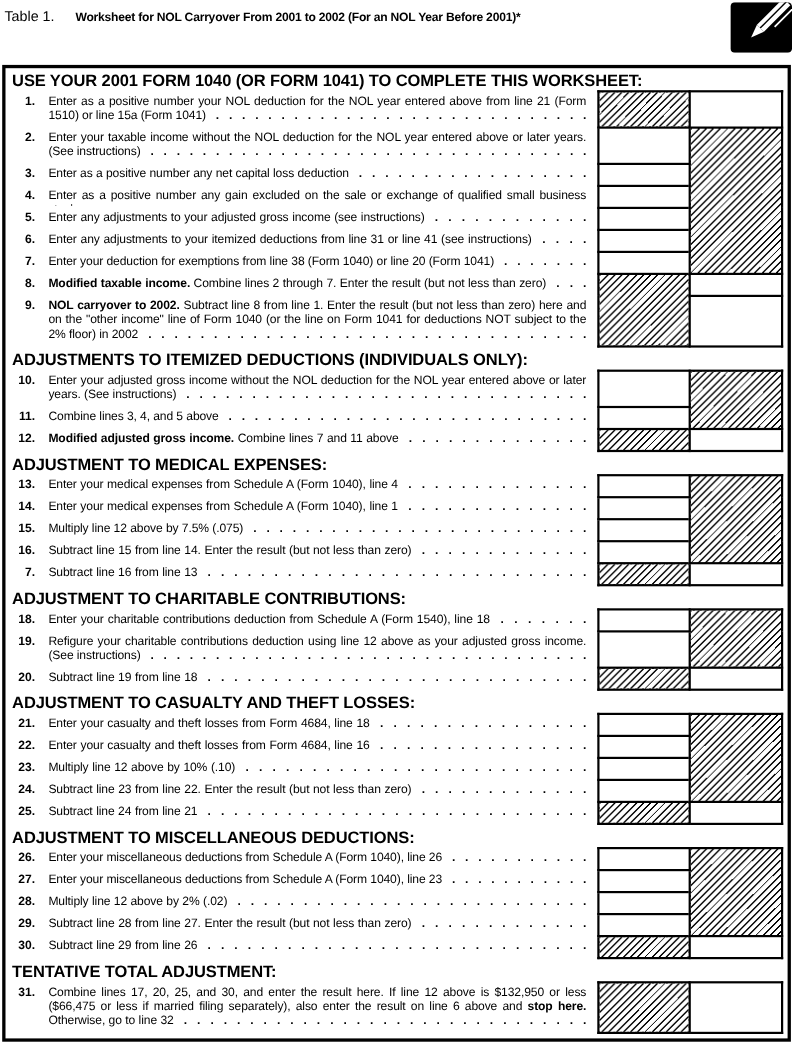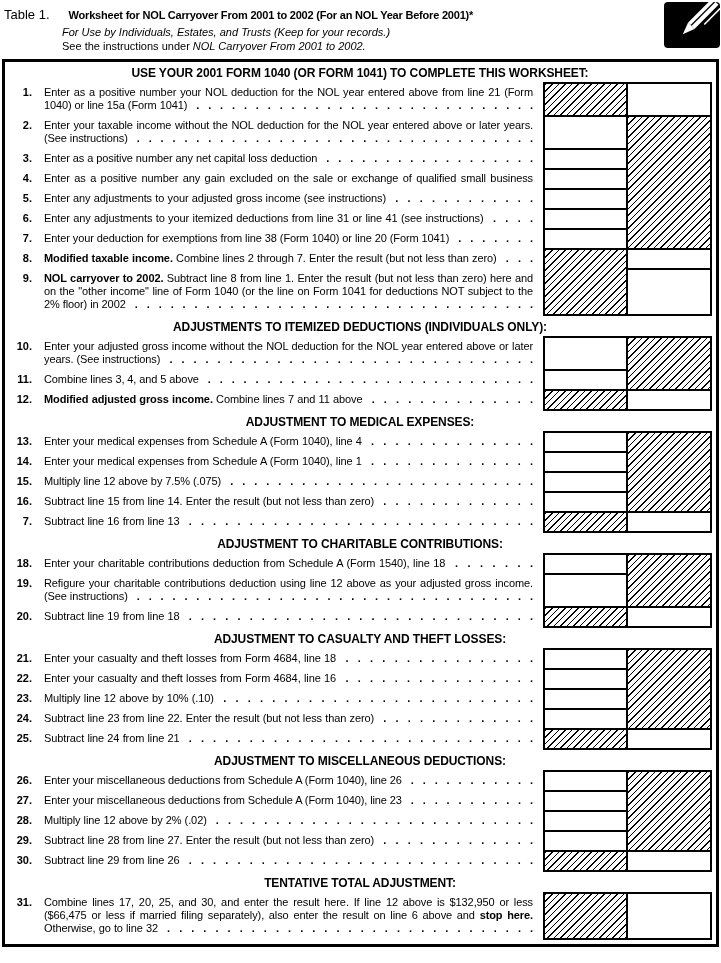--- a/index.html
+++ b/index.html
@@ -17,46 +17,40 @@
   .sub1 { font-style: italic; }
   .pencil-wrap { position: absolute; top: 2px; right: 1px; }
   
   .worksheet { margin: 0 2px; border: 3px solid #000; background: #fff; padding: 0 4px 4px 4px; }
   .nol-year-row { padding: 7px 2px 2px 2px; font-size: 11.5px; font-weight: bold; height: 26px; }
   .nol-blank { display: inline-block; width: 96px; height: 12px;
                border-bottom: 3px solid #000; margin-left: 10px; vertical-align: baseline; }
   
   table.ws { width: 100%; border-collapse: collapse; table-layout: fixed; }
   td { vertical-align: top; }
-  td.sec-header { padding: 5px 2px 2px 2px; font-weight: bold; font-size: 12px;
-                  letter-spacing: -0.1px; line-height: 13px; text-align: center; }
+  td.sec-header { padding: 5px 2px 2px 2px; font-weight: bold; font-size: 15px;
+                  letter-spacing: -0.1px; line-height: 13px; }
   td.num { width: 30px; text-align: right; padding: 2.5px 7px 2.5px 0;
            font-weight: bold; font-size: 11px; line-height: 13px; }
   td.txt { padding: 2.5px 10px 2.5px 5px; font-size: 11px; }
   .txtwrap { line-height: 13px; overflow: hidden; text-align: justify; letter-spacing: -0.1px; }
   .dots { word-spacing: 6px; font-weight: bold; }
   td.box { width: 83px; border: 2px solid #000; background: #fff; }
   td.box.right { width: 84px; }
   td.box.shaded {
     background-image: repeating-linear-gradient(135deg,
       #000 0, #000 1.2px, #fff 1.2px, #fff 4.6px);
   }
 </style>
 </head>
 <body>
 
 <div class="doc-header">
   <div class="title-line">
     <span class="table-label">Table 1.</span><span class="doc-title">Worksheet for NOL Carryover From 2001 to 2002 (For an NOL Year Before 2001)*</span>
-  </div>
-  <div class="subs">
-    <div class="sub1">For Use by Individuals, Estates, and Trusts (Keep for your records.)</div>
-    <div class="sub2">
-      <span>See the instructions under </span><i>NOL Carryover From 2001 to 2002.</i>
-    </div>
   </div>
   <div class="pencil-wrap">
     <svg width="56" height="46" viewBox="0 0 56 46">
       <rect x="0" y="0" width="56" height="46" rx="4" fill="#000"></rect>
       <g transform="rotate(45 28 23)">
         <rect x="23.5" y="-10" width="9" height="34" fill="#fff"></rect>
         <rect x="27" y="-10" width="1.3" height="34" fill="#000"></rect>
         <polygon points="23.5,24 32.5,24 28,36" fill="#fff"></polygon>
         <rect x="35.5" y="-12" width="1.6" height="26" fill="#fff"></rect>
       </g>
@@ -72,21 +66,21 @@
         <col style="width:83px">
         <col style="width:84px">
       </colgroup>
     <tbody>
         <tr>
           <td colspan="4" class="sec-header">USE YOUR 2001 FORM 1040 (OR FORM 1041) TO COMPLETE THIS WORKSHEET:</td>
         </tr>
         <tr>
           <td class="num">1.</td>
           <td class="txt">
-            <div class="txtwrap" style="max-height: 28px;"><span>Enter as a positive number your NOL deduction for the NOL year entered above from line 21 (Form 1040) or line 15a (Form 1041)</span><span class="dots"> . . . . . . . . . . . . . . . . . . . . . . . . . . . . . . . . . . . . . . . . . . . . . . . . . . . . . . . . . . . . . . . . . . . . . .</span></div>
+            <div class="txtwrap" style="max-height: 28px;"><span>Enter as a positive number your NOL deduction for the NOL year entered above from line 21 (Form 1510) or line 15a (Form 1041)</span><span class="dots"> . . . . . . . . . . . . . . . . . . . . . . . . . . . . . . . . . . . . . . . . . . . . . . . . . . . . . . . . . . . . . . . . . . . . . .</span></div>
           </td>
           <td class="box left shaded"></td>
           <td class="box right entry"></td>
         </tr>
         <tr>
           <td class="num">2.</td>
           <td class="txt">
             <div class="txtwrap" style="max-height: 28px;"><span>Enter your taxable income without the NOL deduction for the NOL year entered above or later years. (See instructions)</span><span class="dots"> . . . . . . . . . . . . . . . . . . . . . . . . . . . . . . . . . . . . . . . . . . . . . . . . . . . . . . . . . . . . . . . . . . . . . .</span></div>
           </td>
           <td class="box left entry"></td>

